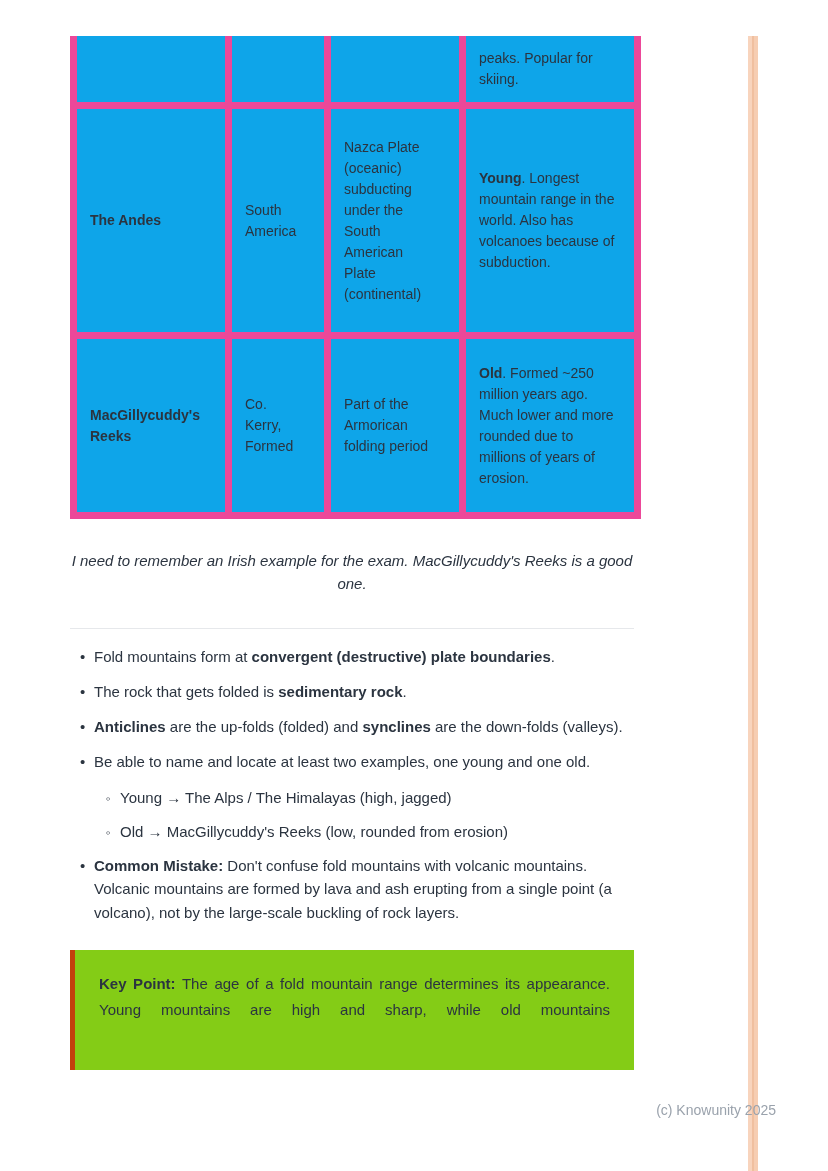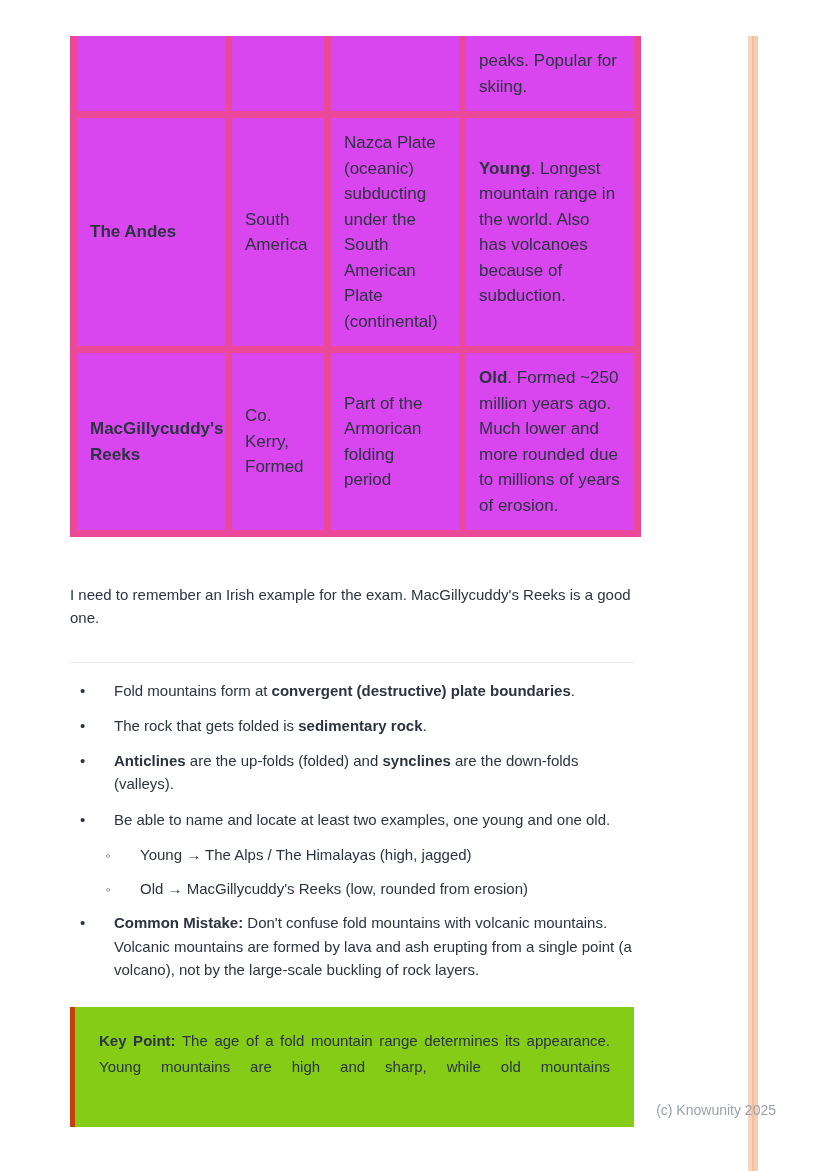--- a/index.html
+++ b/index.html
@@ -27,43 +27,45 @@
   }
   .content {
     position:absolute;
     left:70px; top:36px;
     width:564px;
   }
   table.examples {
     border-collapse:collapse;
     table-layout:fixed;
     width:564px;
-    font-size:17px;
+    font-size:14px;
     line-height:1.5;
-    background:#d946ef;
+    background:#0ea5e9;
   }
   col.c1 { width:155px; }
   col.c2 { width:99px; }
   col.c3 { width:135px; }
   col.c4 { width:175px; }
   table.examples td {
     border:7px solid #ec4899;
     vertical-align:middle;
     padding:12px 13px;
     white-space:pre-line;
   }
   table.examples tr:first-child td { border-top:none; }
   tr.r0 { height:66px; }
   tr.r1 { height:230px; }
   tr.r2 { height:180px; }
   td.c-name { font-weight:bold; }
   .note {
-    margin-top:46px;
+    margin-top:30px;
     font-size:15px;
     line-height:1.55;
+    font-style:italic;
+    text-align:center;
   }
   hr.divider {
     border:none;
     border-top:1px solid #e6e8eb;
     margin-top:32px;
   }
   h2.heading {
     margin-top:24px;
     font-size:23px;
     line-height:1.25;
@@ -84,21 +86,21 @@
   li.point .marker {
     flex:0 0 14px;
     width:14px;
   }
   li.point .marker::before { content:"\2022"; }
   li.point.sub {
     margin-left:26px;
     margin-bottom:11px;
   }
   li.point.sub .marker::before { content:"\25E6"; font-size:13px; }
-  li.point .li-text { flex:1;margin-left:20px; }
+  li.point .li-text { flex:1; }
   .callout {
     margin-top:26px;
     height:120px;
     overflow:hidden;
     background:#84cc16;
     border-left:5px solid #c2410c;
     padding:21px 24px;
   }
   .callout p {
     font-size:15px;

